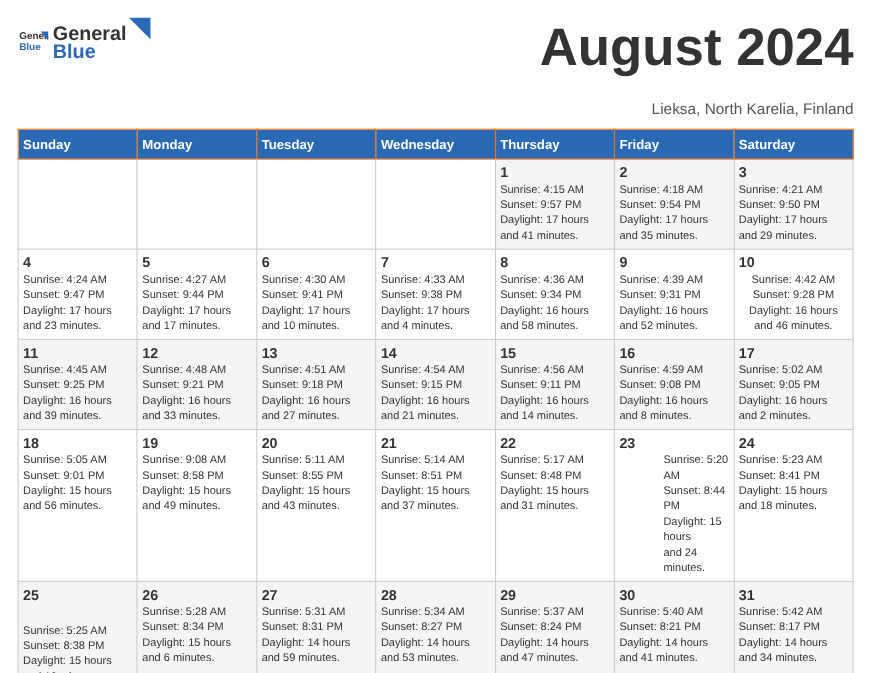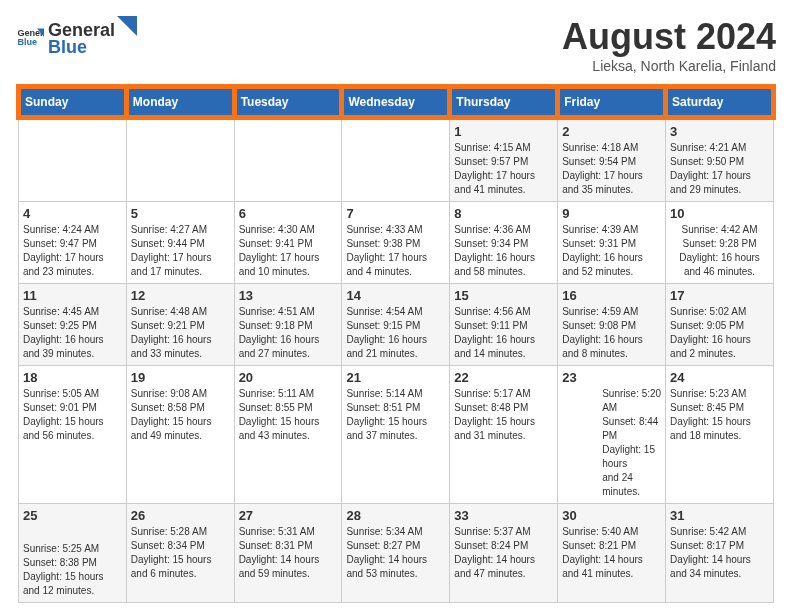--- a/index.html
+++ b/index.html
@@ -22,41 +22,42 @@
       gap: 4px;
     }
     .logo-icon {
       width: 28px;
       height: 28px;
     }
     .title-section {
       text-align: right;
     }
     .main-title {
-      font-size: 36px;
+      font-size: 48px;
       font-weight: bold;
       color: #333;
     }
     .subtitle {
       font-size: 14px;
       color: #555;
+      margin-top: 20px;
     }
     .calendar {
       width: 100%;
       border-collapse: collapse;
       font-size: 11px;
     }
     .calendar thead tr th {
       background: #2a6ab5;
       color: #fff;
       padding: 6px 4px;
       text-align: left;
       font-size: 12px;
       font-weight: bold;
-      border: 5px solid #f97316;
+      border: 1px solid #f97316;
     }
     .calendar tbody tr td {
       border: 1px solid #ccc;
       vertical-align: top;
       padding: 4px;
       width: 108px;
       min-height: 80px;
       background: #fff;
     }
     .calendar tbody tr:nth-child(odd) td {
@@ -289,21 +290,21 @@
         <td>
           <div class="day-num">23</div>
           <div class="day-info" style="white-space: pre-line; margin-left: 40px;">Sunrise: 5:20 AM
 Sunset: 8:44 PM
 Daylight: 15 hours
 and 24 minutes.</div>
         </td>
         <td>
           <div class="day-num">24</div>
           <div class="day-info" style="white-space: pre-line;">Sunrise: 5:23 AM
-Sunset: 8:45 PM
+Sunset: 8:41 PM
 Daylight: 15 hours
 and 18 minutes.</div>
         </td>
       </tr>
       <tr>
         <td>
           <div class="day-num">25</div>
           <div class="day-info" style="white-space: pre-line; margin-top: 19px;">Sunrise: 5:25 AM
 Sunset: 8:38 PM
 Daylight: 15 hours
@@ -324,21 +325,21 @@
 and 59 minutes.</div>
         </td>
         <td>
           <div class="day-num">28</div>
           <div class="day-info" style="white-space: pre-line;">Sunrise: 5:34 AM
 Sunset: 8:27 PM
 Daylight: 14 hours
 and 53 minutes.</div>
         </td>
         <td>
-          <div class="day-num">33</div>
+          <div class="day-num">29</div>
           <div class="day-info" style="white-space: pre-line;">Sunrise: 5:37 AM
 Sunset: 8:24 PM
 Daylight: 14 hours
 and 47 minutes.</div>
         </td>
         <td>
           <div class="day-num">30</div>
           <div class="day-info" style="white-space: pre-line;">Sunrise: 5:40 AM
 Sunset: 8:21 PM
 Daylight: 14 hours

